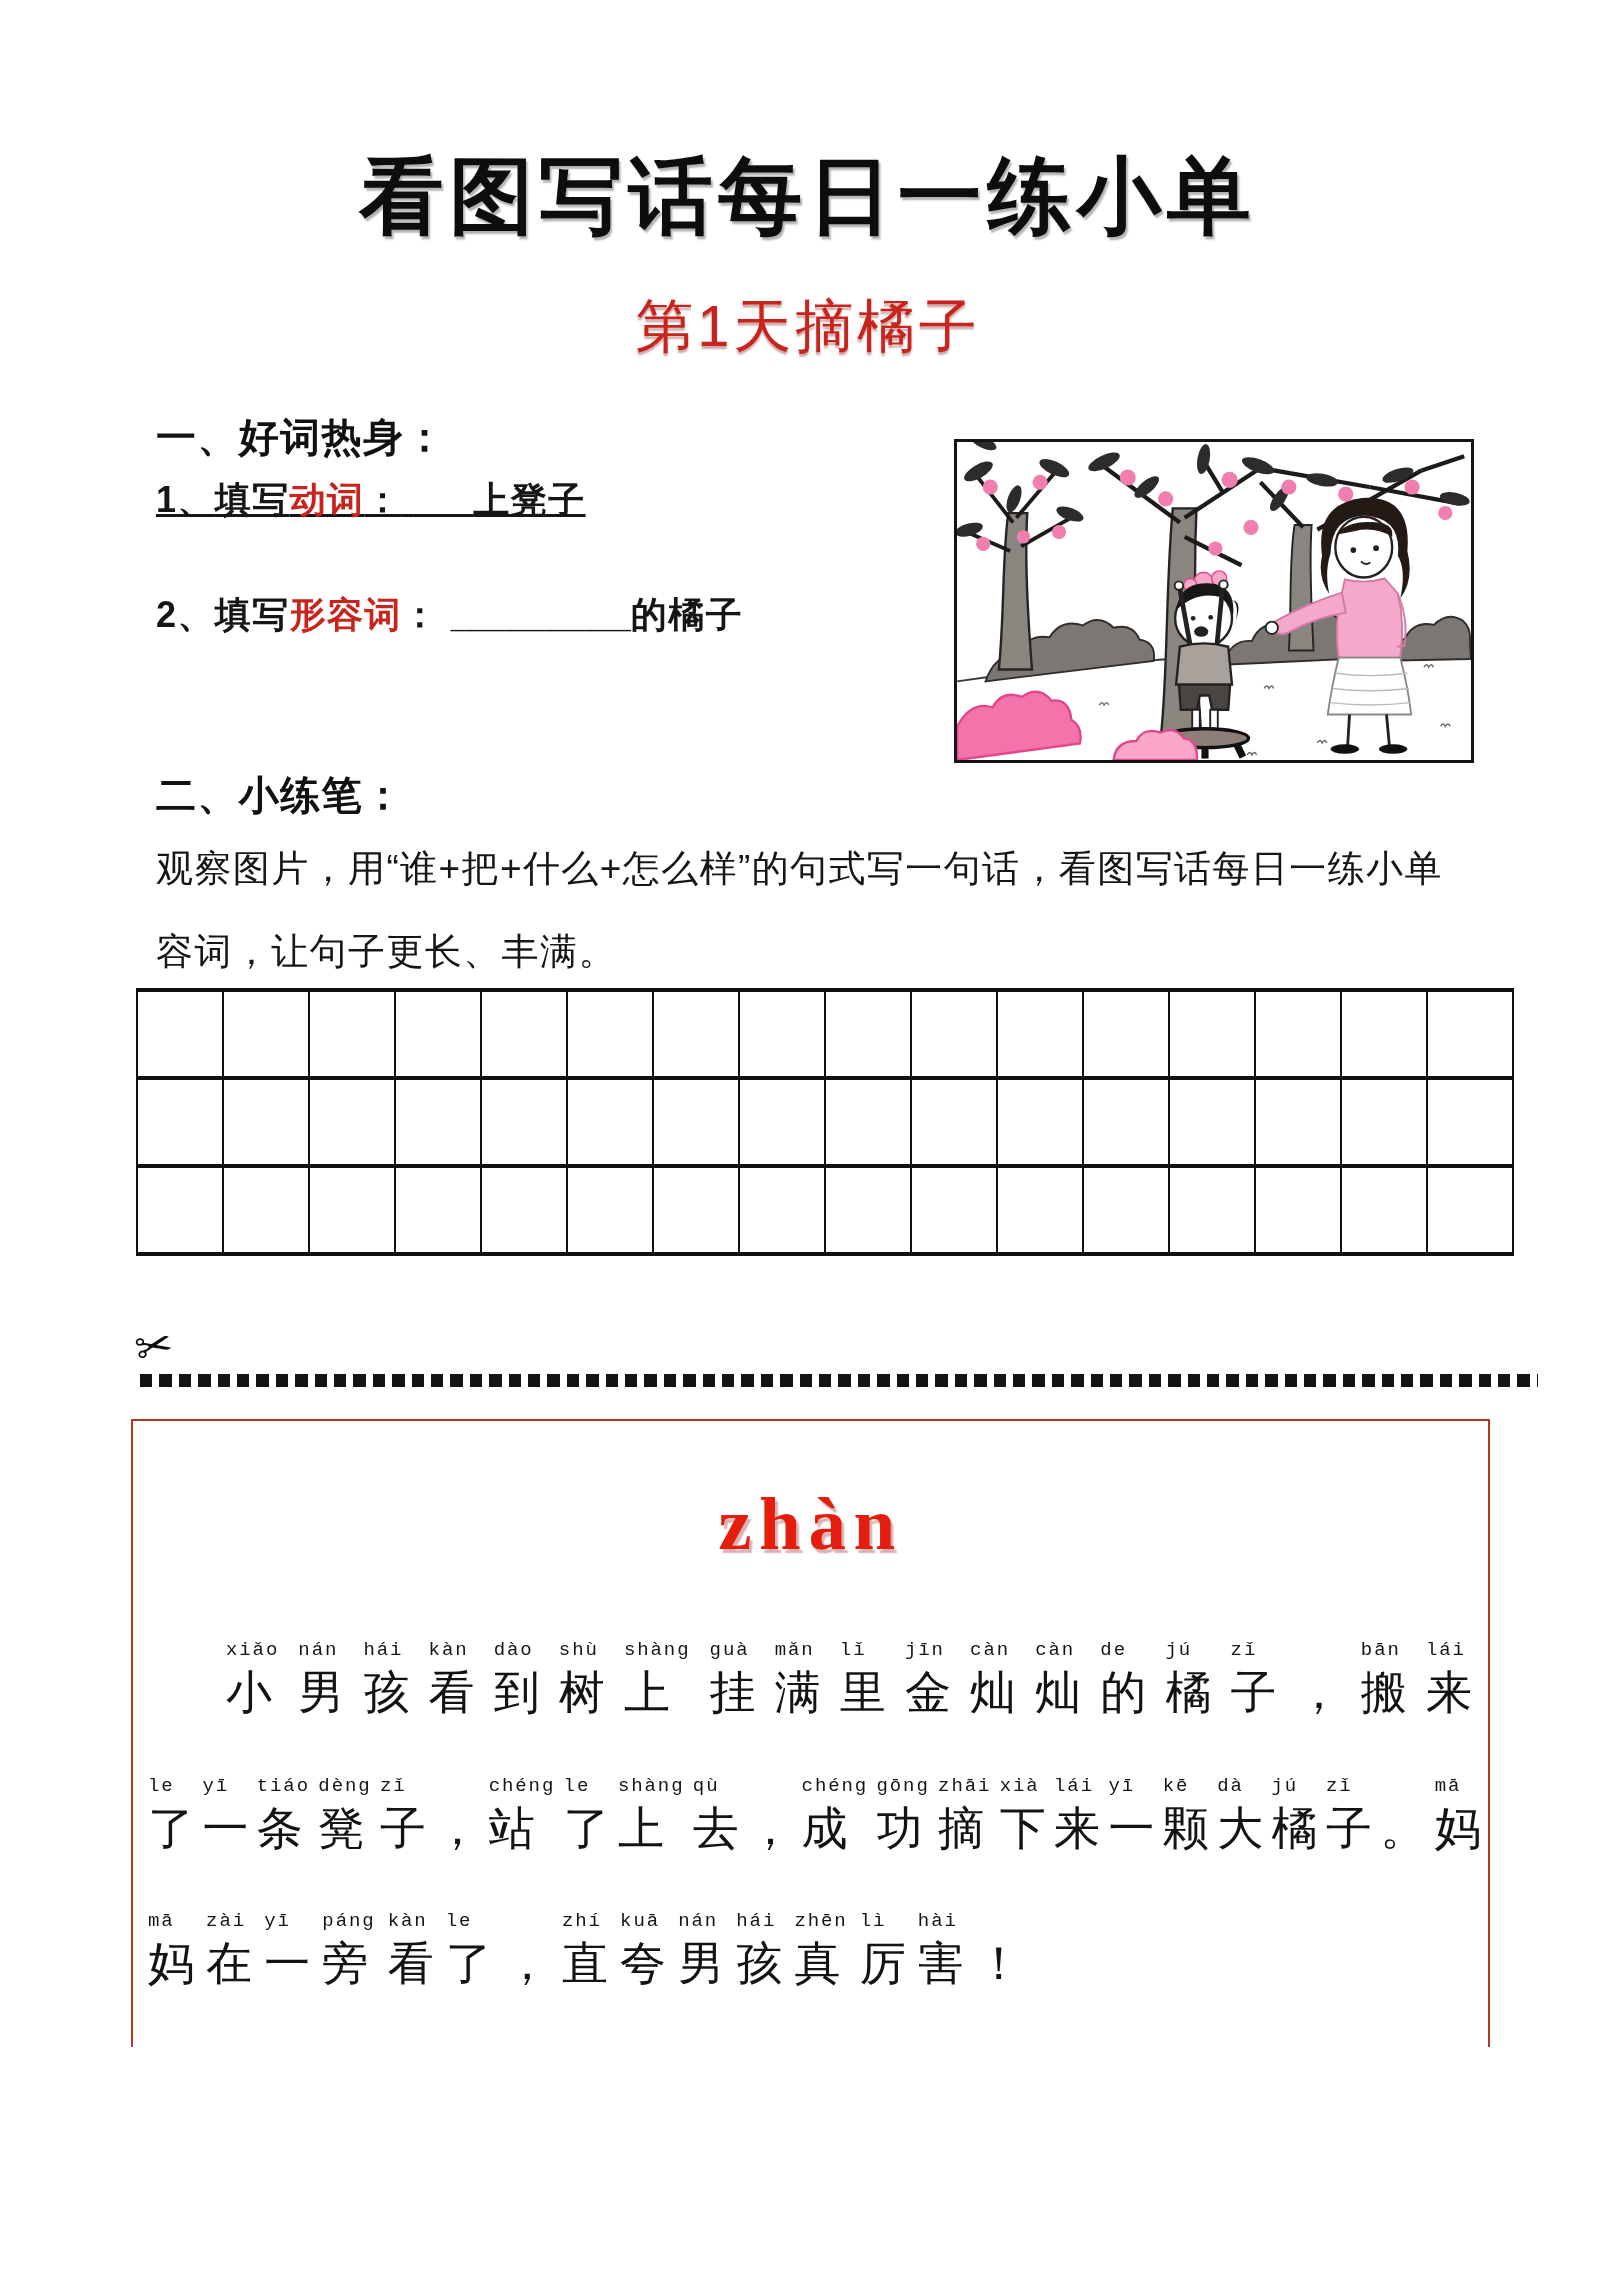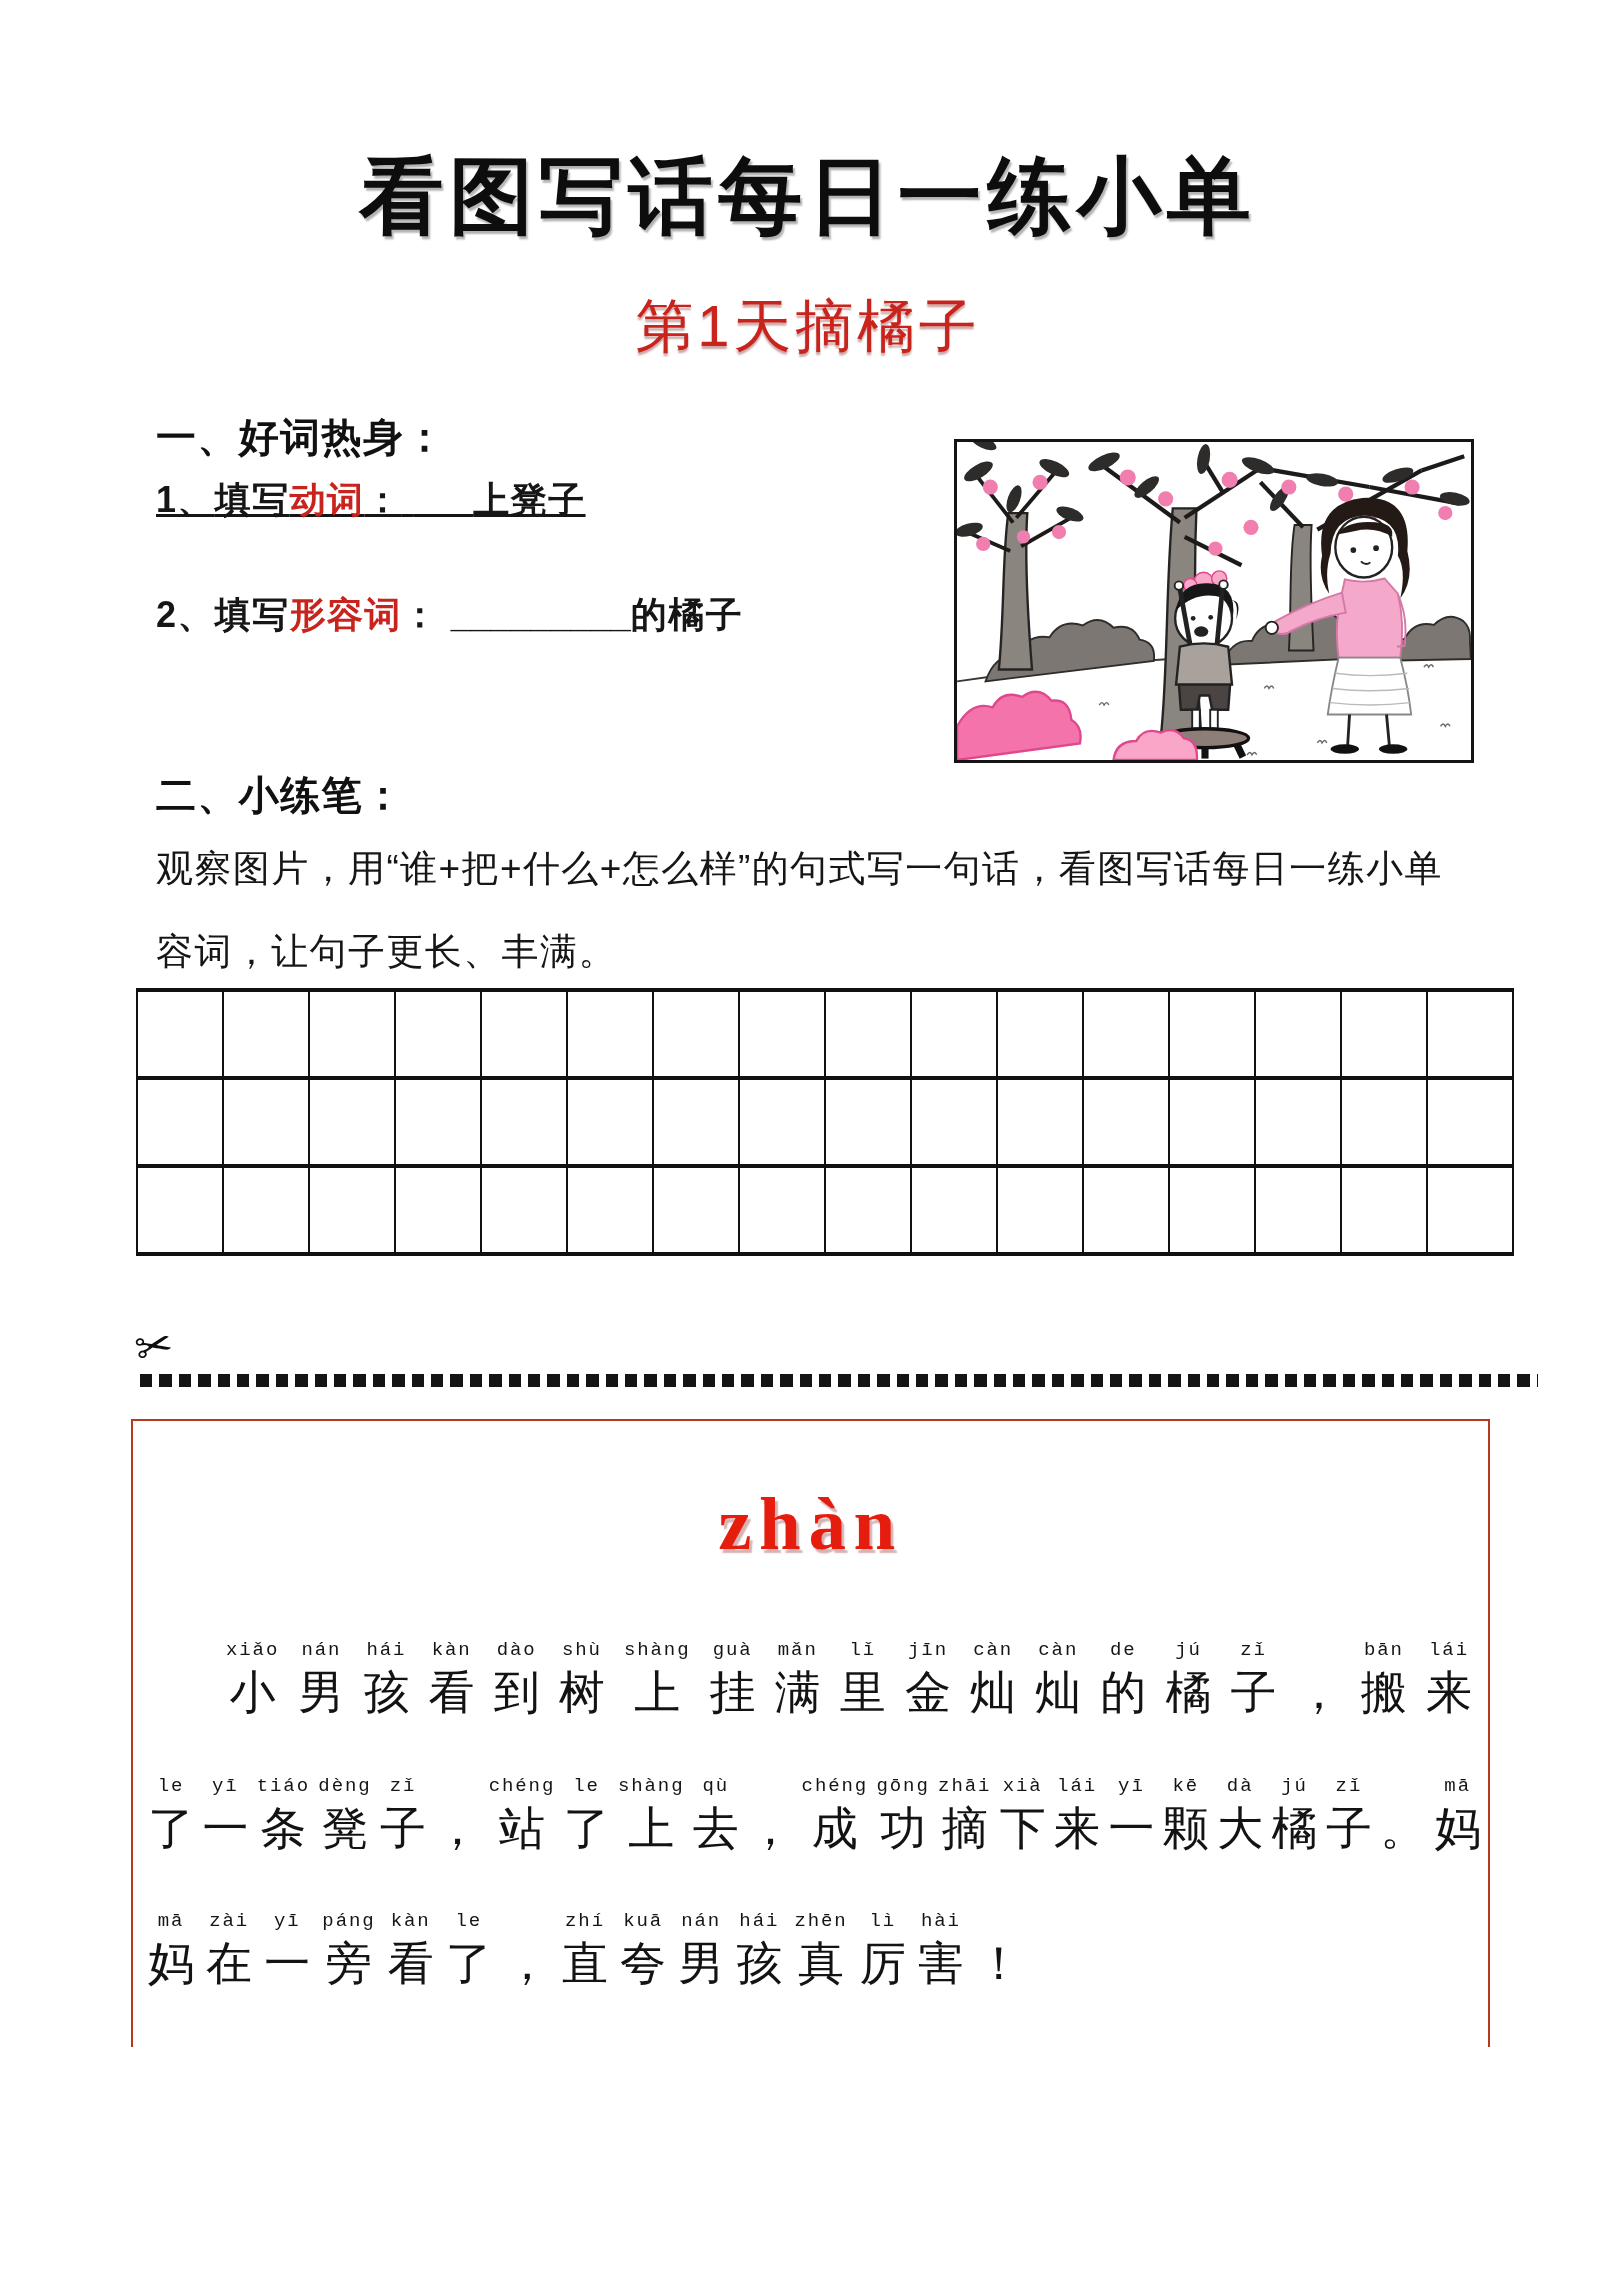--- a/index.html
+++ b/index.html
@@ -67,21 +67,21 @@
   .refbox-title {
     position:absolute; top:1481px; left:131px; width:1359px; text-align:center;
     font-family:"Liberation Serif", serif; font-weight:900; font-size:75px;
     letter-spacing:7.6px; color:#e51d0f; text-shadow:2.8px 3.8px 1.4px rgba(120,0,0,0.30);
     white-space:nowrap;
   }
   .ruby-line { position:absolute; display:flex; justify-content:space-between; }
   .line1 { left:226px; top:1639px; width:1246px; }
   .line2 { left:148px; top:1775px; width:1333px; }
   .line3 { left:148px; top:1910px; width:874px; }
-  .rcell { display:flex; flex-direction:column; align-items:center; }
+  .rcell { display:flex; flex-direction:column; align-items:flex-start; }
   .py {
     font-family:"Liberation Mono", monospace; font-size:19px; letter-spacing:1.9px;
     height:27.5px; color:#151515; white-space:nowrap;
   }
   .zi {
     font-family:"Liberation Serif", serif; font-size:46px; line-height:1.12;
     color:#131313;
   }
 </style>
 </head>

